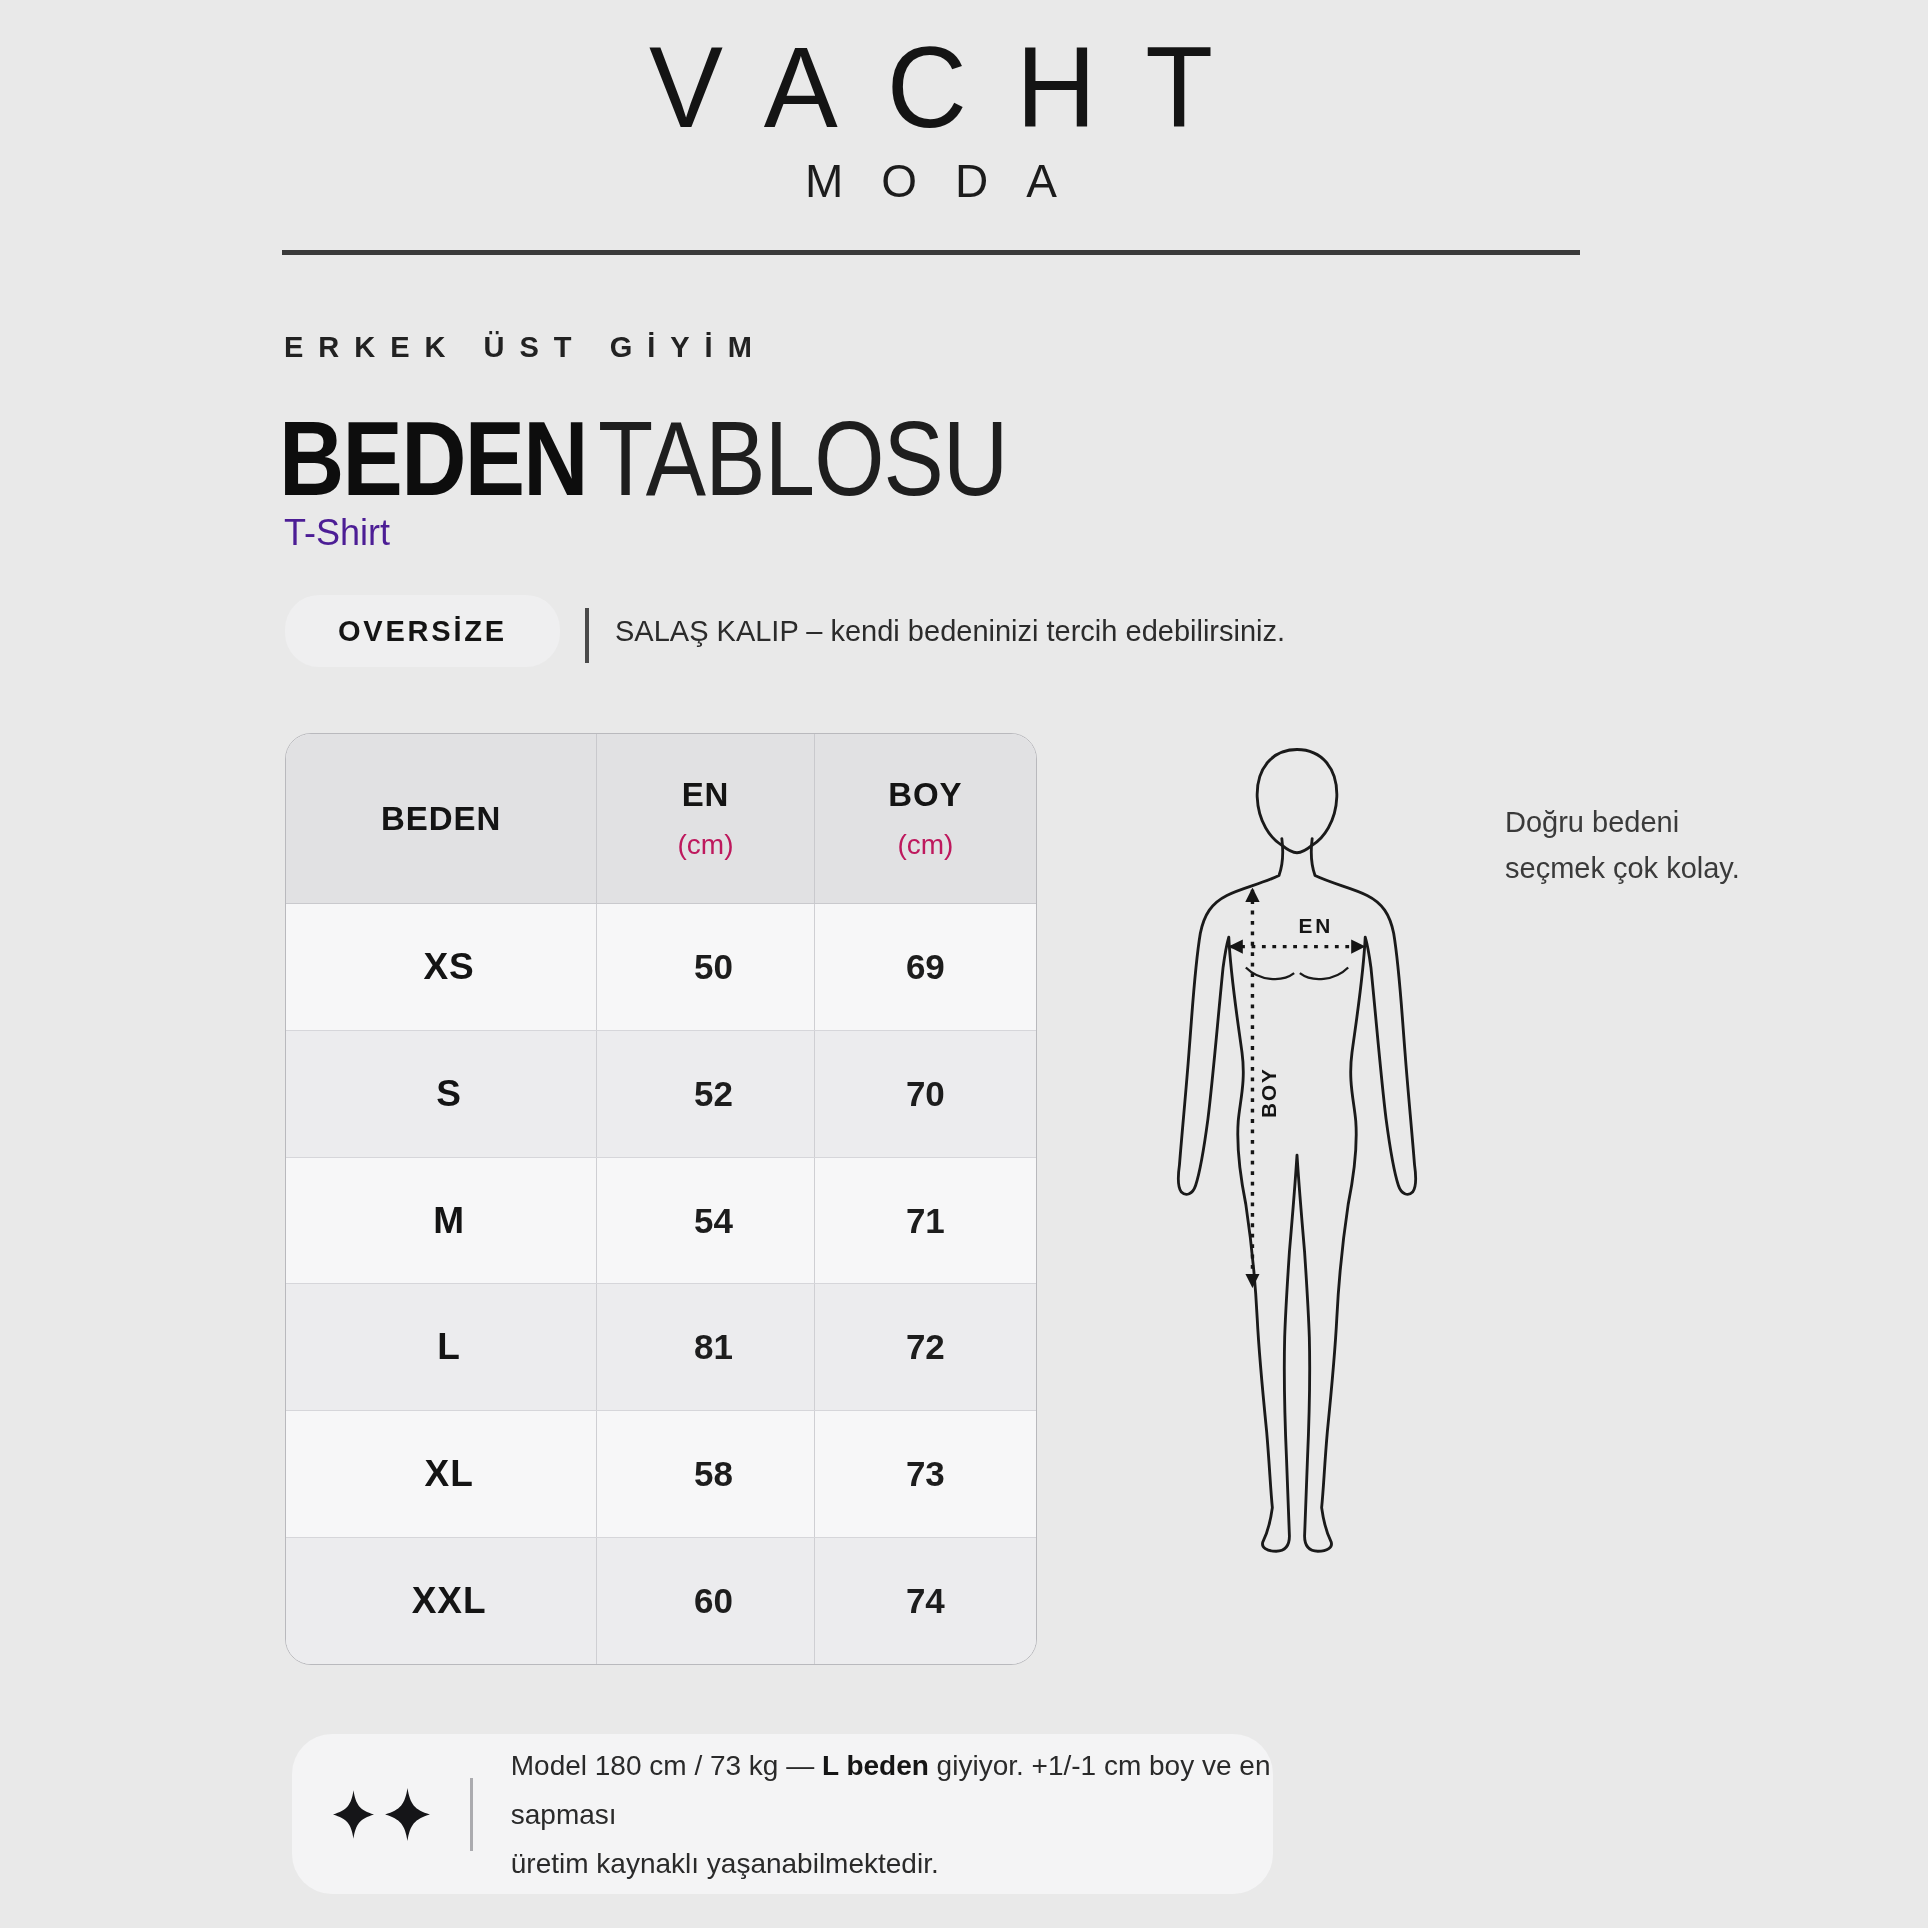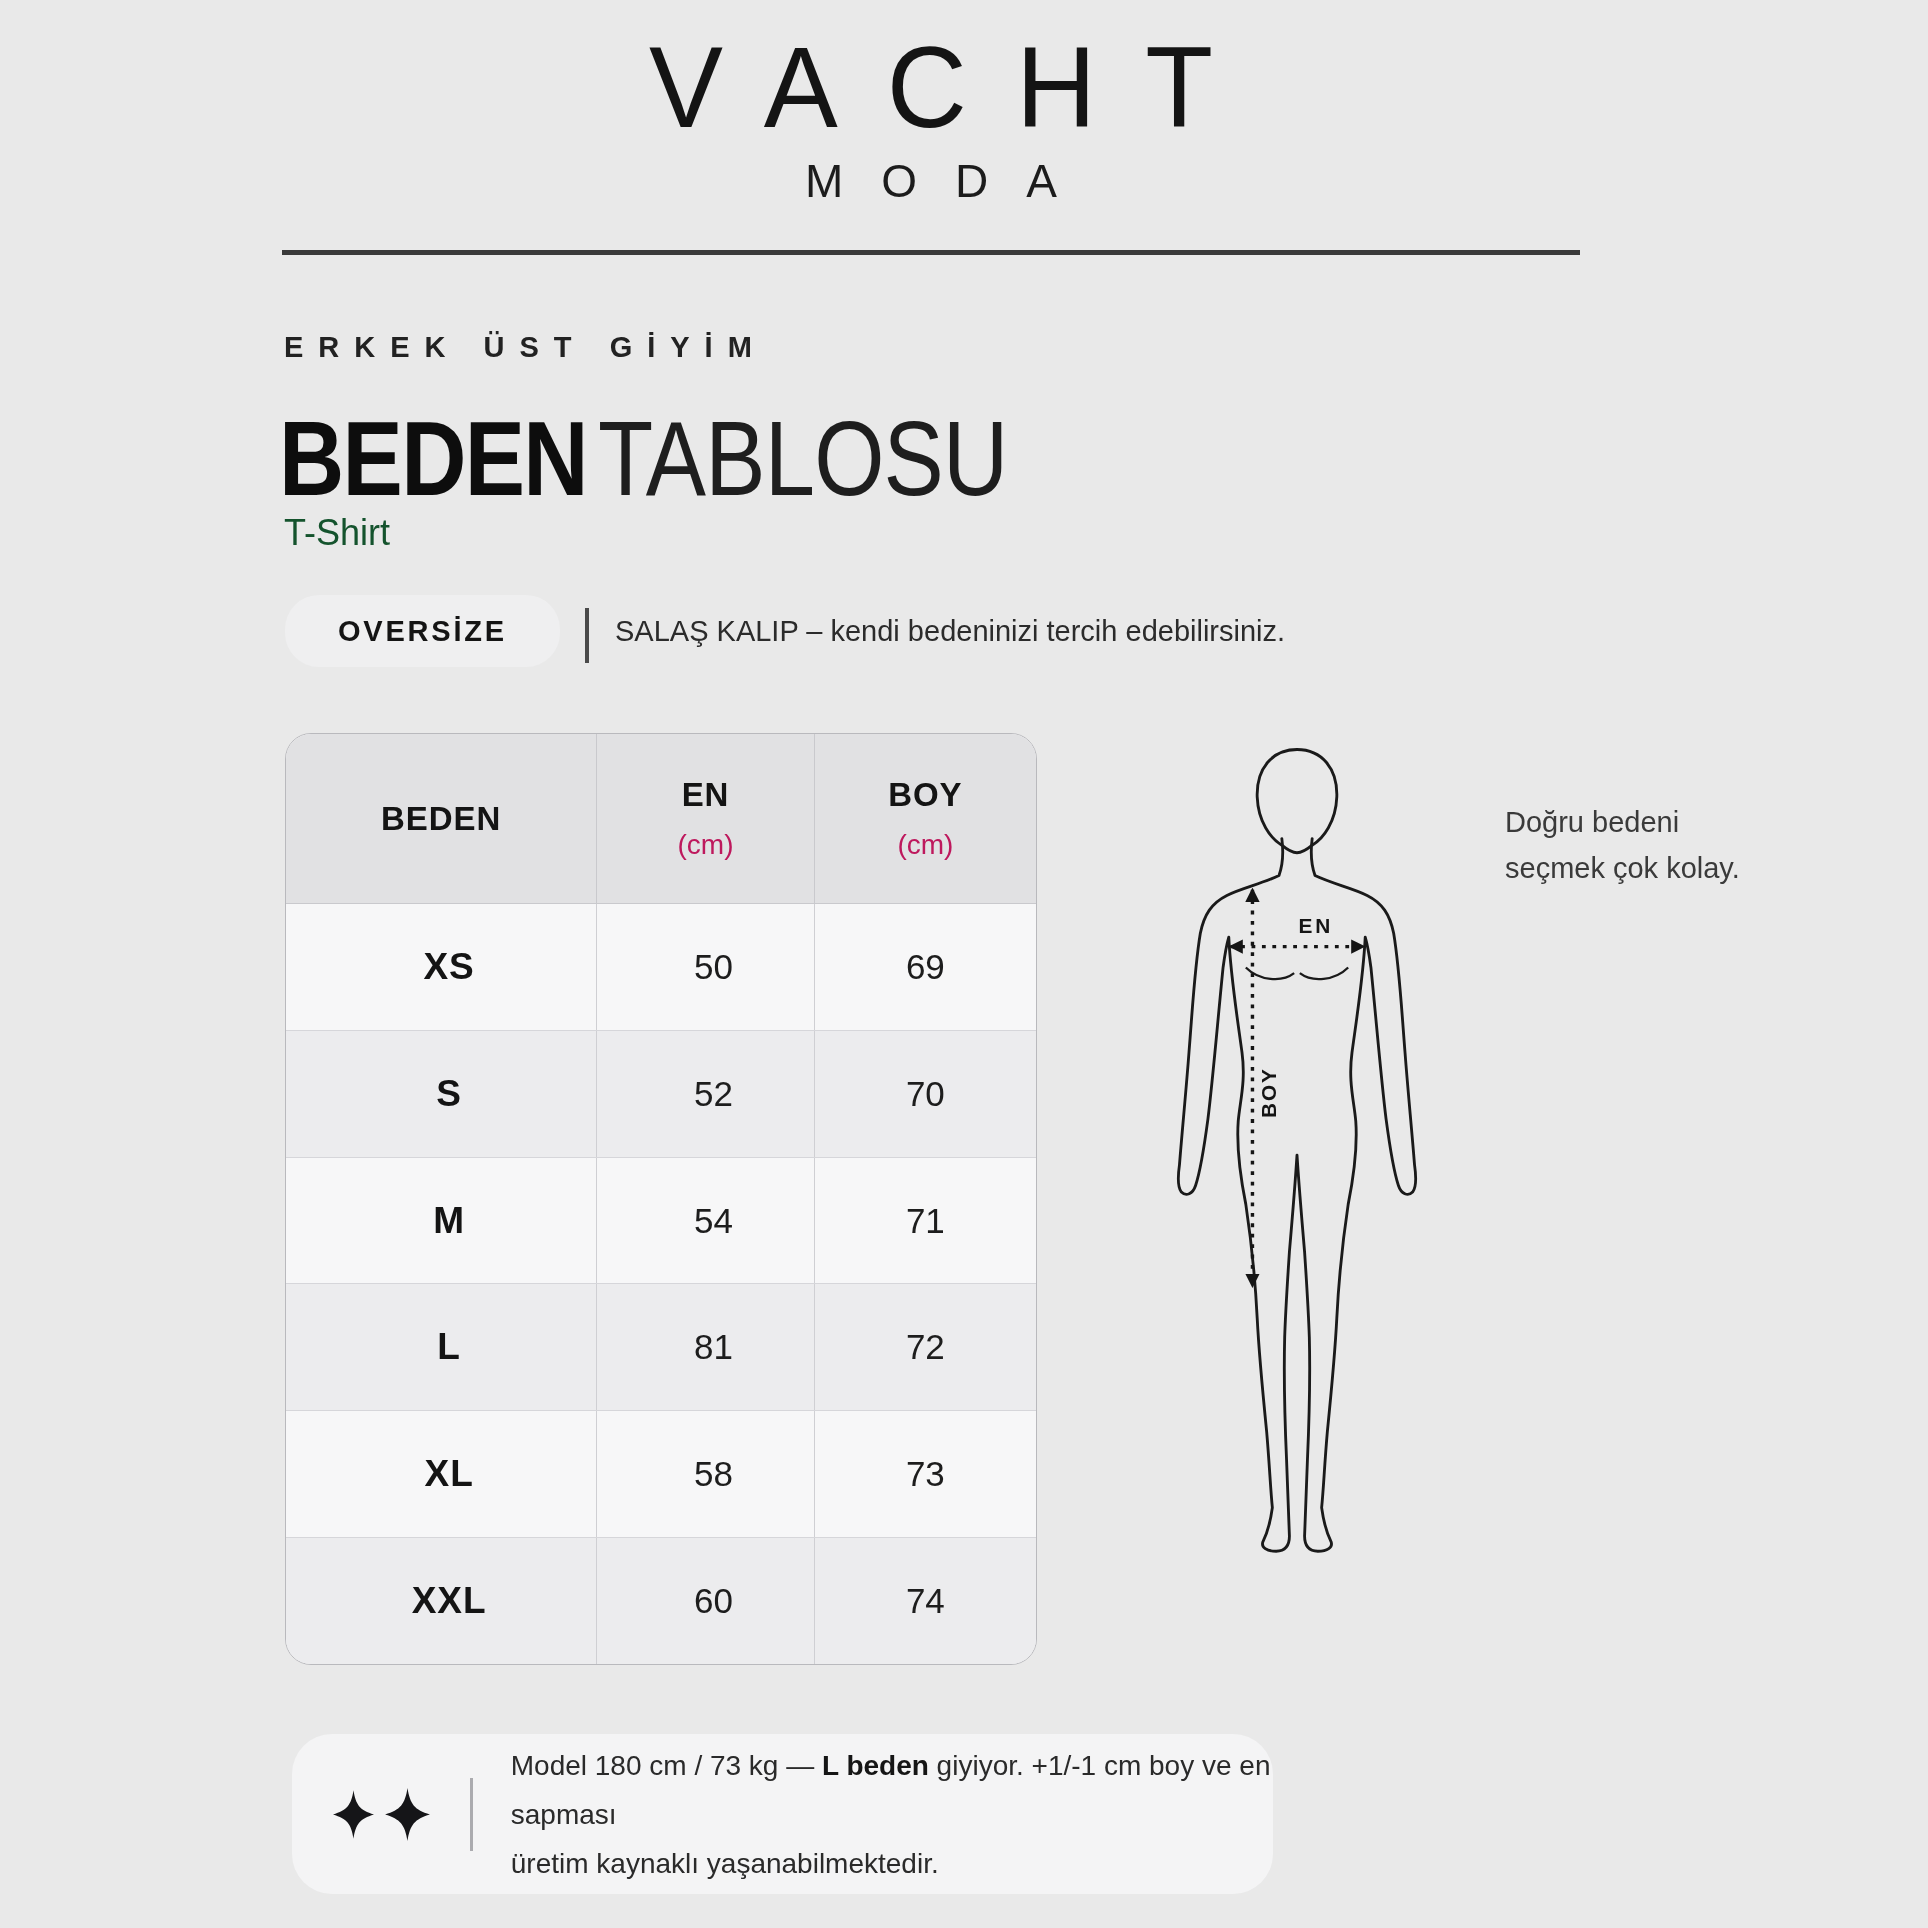--- a/index.html
+++ b/index.html
@@ -21,21 +21,21 @@
     margin-top:5.6px;font-size:46px;font-weight:400;letter-spacing:38px;padding-left:38px;
     color:#1c1c1c;
   }
   .top-rule{left:282px;top:250px;width:1298px;height:4.7px;background:#3a3a3a;}
 
   
   .category{left:284px;top:331px;font-size:29px;font-weight:600;letter-spacing:15px;color:#222;}
   .page-title{left:279px;top:399px;white-space:nowrap;transform:scaleX(0.86);transform-origin:left top;}
   .page-title .t-bold{font-size:105px;font-weight:800;letter-spacing:-1.9px;color:#0d0d0d;}
   .page-title .t-light{font-size:105px;font-weight:300;letter-spacing:-0.9px;color:#1e1e1e;margin-left:13px;}
-  .product{left:284px;top:512px;font-size:36px;font-weight:400;color:#14532d;}
+  .product{left:284px;top:512px;font-size:36px;font-weight:400;color:#4c1d95;}
 
   
   .fit-badge{
     left:285px;top:595px;width:275px;height:72px;background:#efeff0;border-radius:34px;
     display:flex;align-items:center;justify-content:center;
     font-size:29px;font-weight:800;letter-spacing:2.8px;color:#141414;
   }
   .fit-bar{left:585px;top:608px;width:3.8px;height:55px;background:#4a4a4a;}
   .fit-text{
     left:615px;top:595px;height:72px;display:flex;align-items:center;
@@ -53,21 +53,21 @@
   .trow.body-row{flex:1;border-bottom:0.9px solid #d6d6da;}
   .trow.body-row:last-child{border-bottom:none;}
   .row-light{background:#f7f7f8;}
   .row-dark{background:#ececee;}
   .tcell{display:flex;flex-direction:column;align-items:center;justify-content:center;}
   .tcell.colsep{border-right:0.9px solid #c9c9cd;}
   .trow.body-row .tcell.colsep{border-right:0.9px solid #cfcfd3;margin-left:16px;}
   .hlabel{font-size:33px;font-weight:800;color:#141414;letter-spacing:0.9px;}
   .hunit{font-size:28px;font-weight:400;color:#be185d;margin-top:15px;}
   .size-label{font-size:37px;font-weight:800;color:#141414;letter-spacing:0.9px;}
-  .num{font-size:35px;font-weight:400;color:#1d1d1d;text-align:right;}
+  .num{font-size:35px;font-weight:700;color:#1d1d1d;text-align:right;}
 
   
   .figure-box{left:1151px;top:740px;width:292px;height:834px;}
   .figure-box svg{width:100%;height:100%;}
 
   
   .find-size{left:1505px;top:761px;width:339px;}
   .fs-heading{font-size:46px;font-weight:800;letter-spacing:9.4px;line-height:1.28;color:#111;}
   .fs-desc{margin-top:38px;font-size:29px;line-height:1.6;color:#3a3a3a;}
 

